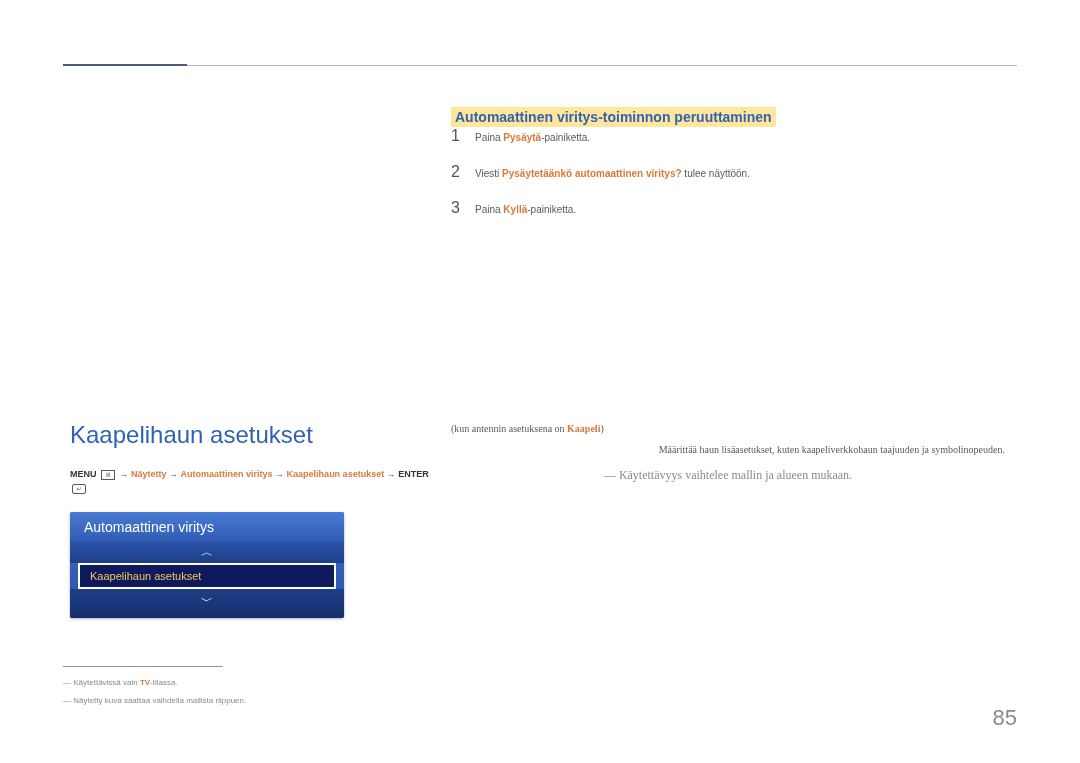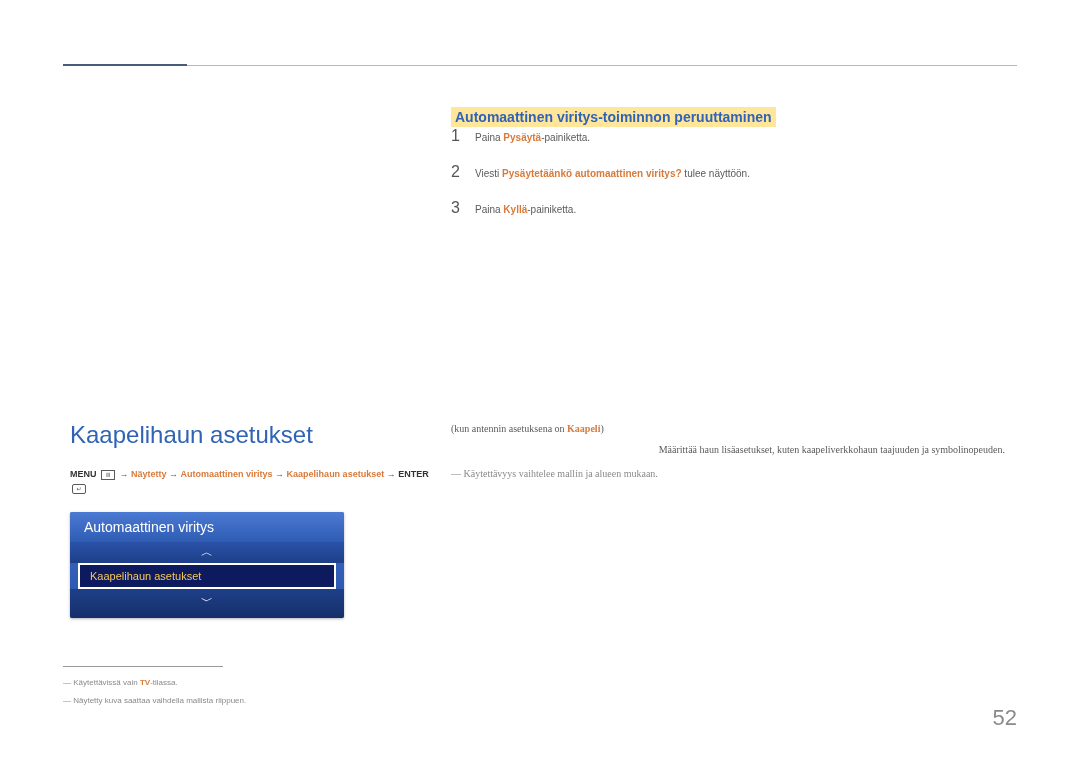--- a/index.html
+++ b/index.html
@@ -175,25 +175,26 @@
       margin-bottom: 8px;
     }
     .body-text {
       font-size: 10px;
       color: #5a5a5a;
       line-height: 1.6;
       margin-bottom: 8px;
       text-align: right;
     }
     .note-dash {
-      font-size: 10px;
+      font-size: 12px;
       color: #8a8a8a;
       line-height: 1.6;
       padding-left: 18px;
       text-indent: -18px;
+      text-align: center;
     }
     .page-number {
       position: absolute;
       right: 63px;
       bottom: 32px;
       font-size: 22px;
       color: #8a8a8a;
     }
   </style>
 </head>
@@ -251,13 +252,13 @@
 </div>
 
 <div class="footnotes">
   <div class="footnote-rule"></div>
   <div class="footnote">
     <span>― Käytettävissä vain </span><span class="orange">TV</span><span>-tilassa.</span>
   </div>
   <div class="footnote">― Näytetty kuva saattaa vaihdella mallista riippuen.</div>
 </div>
 
-<div class="page-number">52</div>
+<div class="page-number">85</div>
 
 </body></html>

